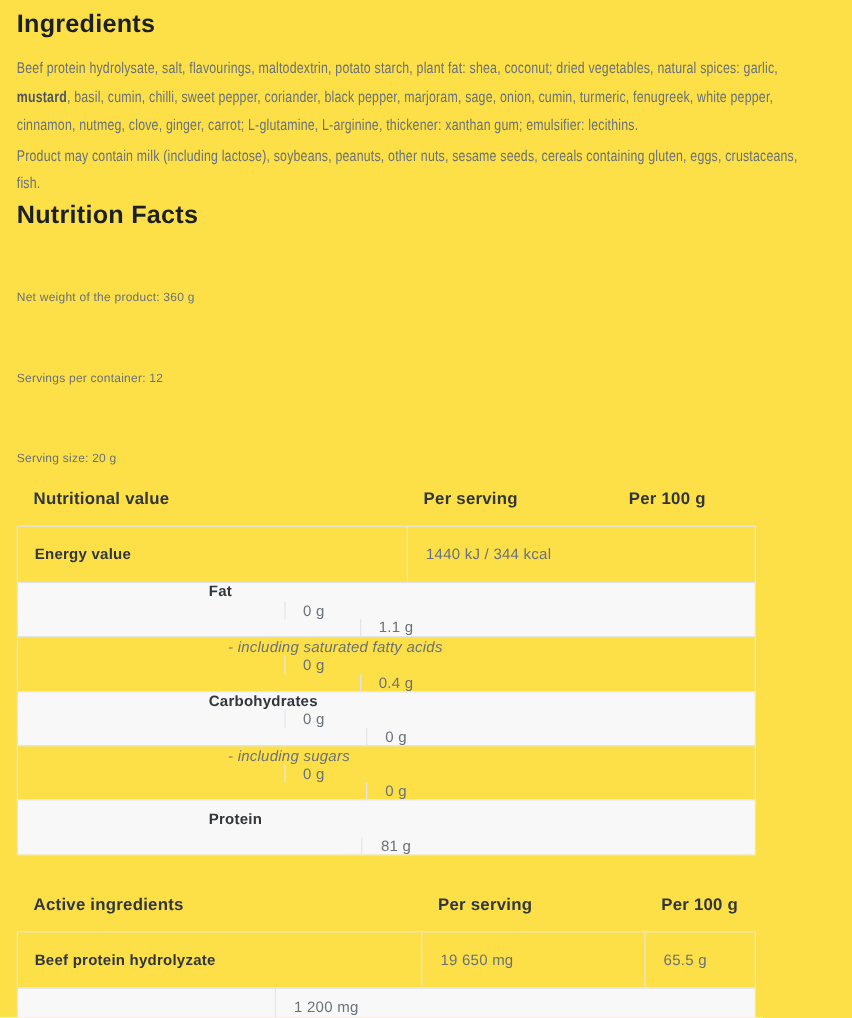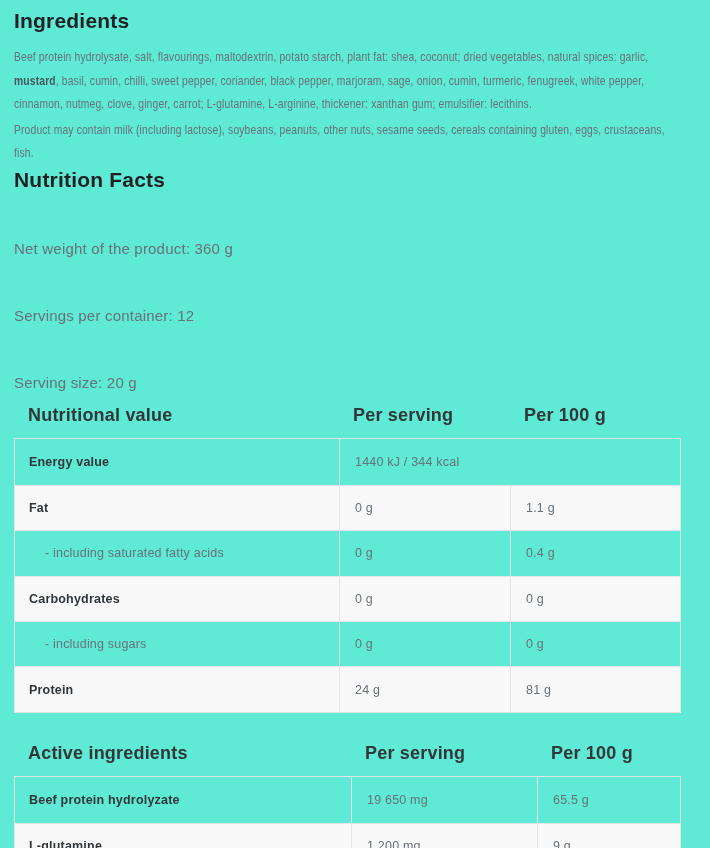--- a/index.html
+++ b/index.html
@@ -6,21 +6,21 @@
   html, body { background: #ffffff; }
   body {
     width: 710px; height: 848px;
     font-family: "Liberation Sans", "DejaVu Sans", sans-serif;
     overflow: hidden;
   }
   .page {
     width: 710px; height: 848px;
     padding: 8px 19px 11px 14px;
     overflow: hidden;
-    background: #5eead4;
+    background: #fde047;
   }
   .h {
     font-size: 21px; line-height: 25px; font-weight: bold;
     color: var(--heading, #1d2023);
     letter-spacing: 0.2px;
   }
   .h-ingredients { margin: 0 0 12px 0; }
   .h-nutrition { margin: 2px 0 12px 0; }
   
   .paras {
@@ -30,64 +30,65 @@
   }
   .para {
     font-size: 13px; line-height: 23.6px;
     color: var(--body, #697179);
     letter-spacing: 0.2px;
   }
   .para-composition { margin-bottom: 2px; }
   .bold-word { font-weight: bold; color: var(--body-bold, #4d565e); }
   .meta { margin: 0; }
   .meta-line {
-    font-size: 15px; line-height: 18.8px;
+    font-size: 10px; line-height: 18.8px;
     color: var(--body, #697179);
     letter-spacing: 0.2px;
     margin-top: 48px;
   }
   .t-head {
     display: flex;
     margin-top: 7px;
     padding: 9px 0 15px 0;
   }
   .t-head.mt2 { margin-top: 24px; }
   .th {
-    font-size: 18px; font-weight: bold; line-height: 15px;
+    font-size: 14px; font-weight: bold; line-height: 15px;
     color: var(--label, #31363b);
     letter-spacing: 0.2px;
   }
   .t-body {
     border: 1px solid var(--border, #e3e4e6);
-    width: 667px;
+    width: 616px;
   }
   .trow { display: flex; align-items: center; }
   .t1 > .trow { height: 45.4px; }
   .t2 > .trow { height: 46px; text-align: center; }
-  .t-body > .trow + .trow { border-top: 1px solid var(--border, #e3e4e6); }
+  .t-body > .trow + .trow { border-top: 1px solid var(--border, #e3e4e6); flex-direction: column; }
   .t-body > .trow:nth-child(even) { background: var(--altrow, #f8f8f9); }
   .cell { height: 100%; display: flex; align-items: center; }
   .c1 { padding-left: 14px; }
   .c2, .c3 { padding-left: 15px; }
   .t-body .c2, .t-body .c3 { border-left: 1px solid var(--border, #e3e4e6); }
   .t1 .c1 { width: 324px; }
   .t1 .c2 { width: 171px; }
   .t1 .c3 { flex: 1; }
   .t2 .c1 { width: 336px; }
   .t2 .c2 { width: 186px; }
   .t2 .c3 { flex: 1; }
   .label {
     font-size: 12.5px; font-weight: bold;
     color: var(--label, #31363b);
     letter-spacing: 0.2px;
   }
   .label.sub {
     font-weight: normal;
     color: var(--body, #697179);
     padding-left: 30px;
+    font-style: italic;
   }
   .value {
     font-size: 12.5px; font-weight: normal;
     color: var(--body, #697179);
     letter-spacing: 0.2px;
   }
 </style>
 </head>
 <body>
 
@@ -135,38 +136,36 @@
           <div class="cell c2 value">0 g</div>
           <div class="cell c3 value">0 g</div>
         </div>
         <div class="trow">
           <div class="cell c1 label sub">- including sugars</div>
           <div class="cell c2 value">0 g</div>
           <div class="cell c3 value">0 g</div>
         </div>
         <div class="trow">
           <div class="cell c1 label">Protein</div>
-          <div class="cell c2 value">24 g</div>
           <div class="cell c3 value">81 g</div>
         </div>
       </div>
 
     <div class="t-head t2 mt2">
       <div class="cell c1 th">Active ingredients</div>
       <div class="cell c2 th">Per serving</div>
       <div class="cell c3 th">Per 100 g</div>
     </div>
     <div class="t-body t2">
         <div class="trow">
           <div class="cell c1 label">Beef protein hydrolyzate</div>
           <div class="cell c2 value">19 650 mg</div>
           <div class="cell c3 value">65.5 g</div>
         </div>
         <div class="trow">
-          <div class="cell c1 label">L-glutamine</div>
           <div class="cell c2 value">1 200 mg</div>
           <div class="cell c3 value">9 g</div>
         </div>
         <div class="trow">
           <div class="cell c1 label">L-arginine</div>
           <div class="cell c2 value">900 mg</div>
           <div class="cell c3 value">3 g</div>
         </div>
       </div>
   </section>

